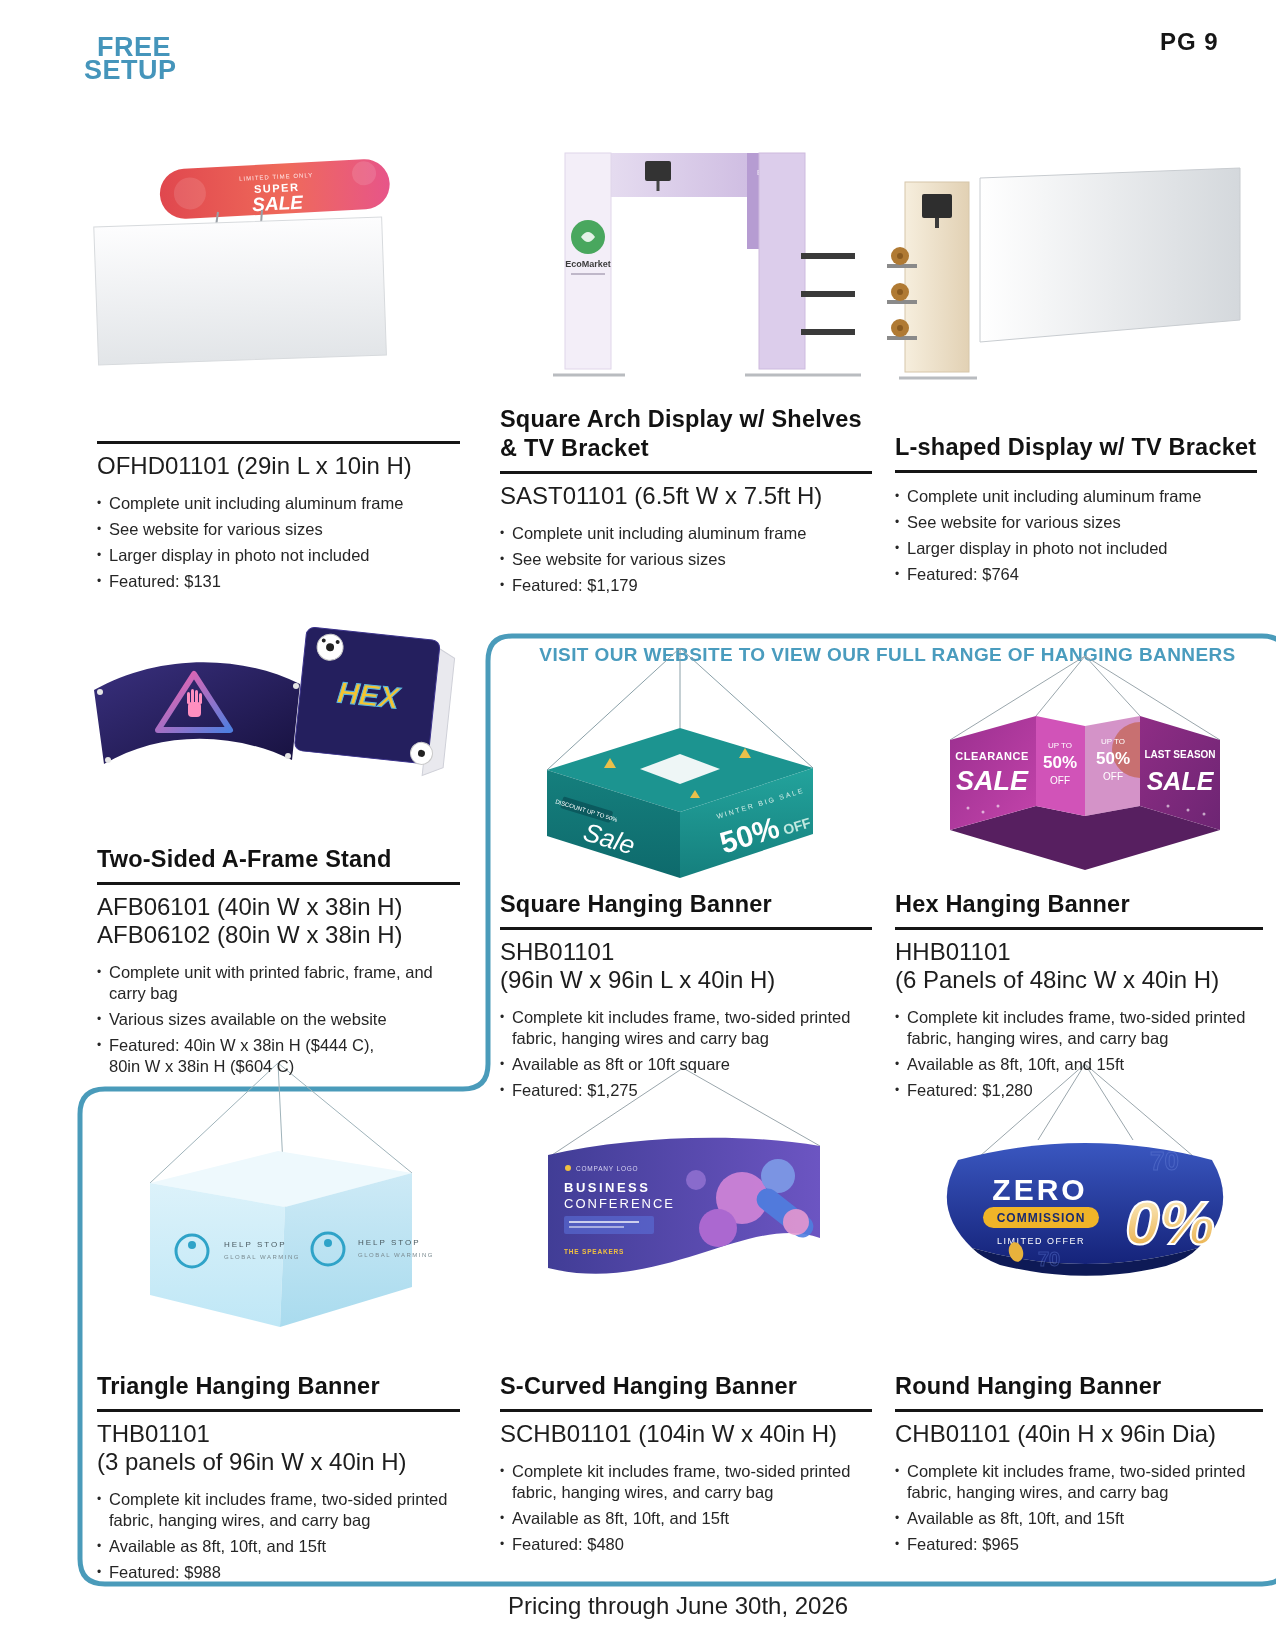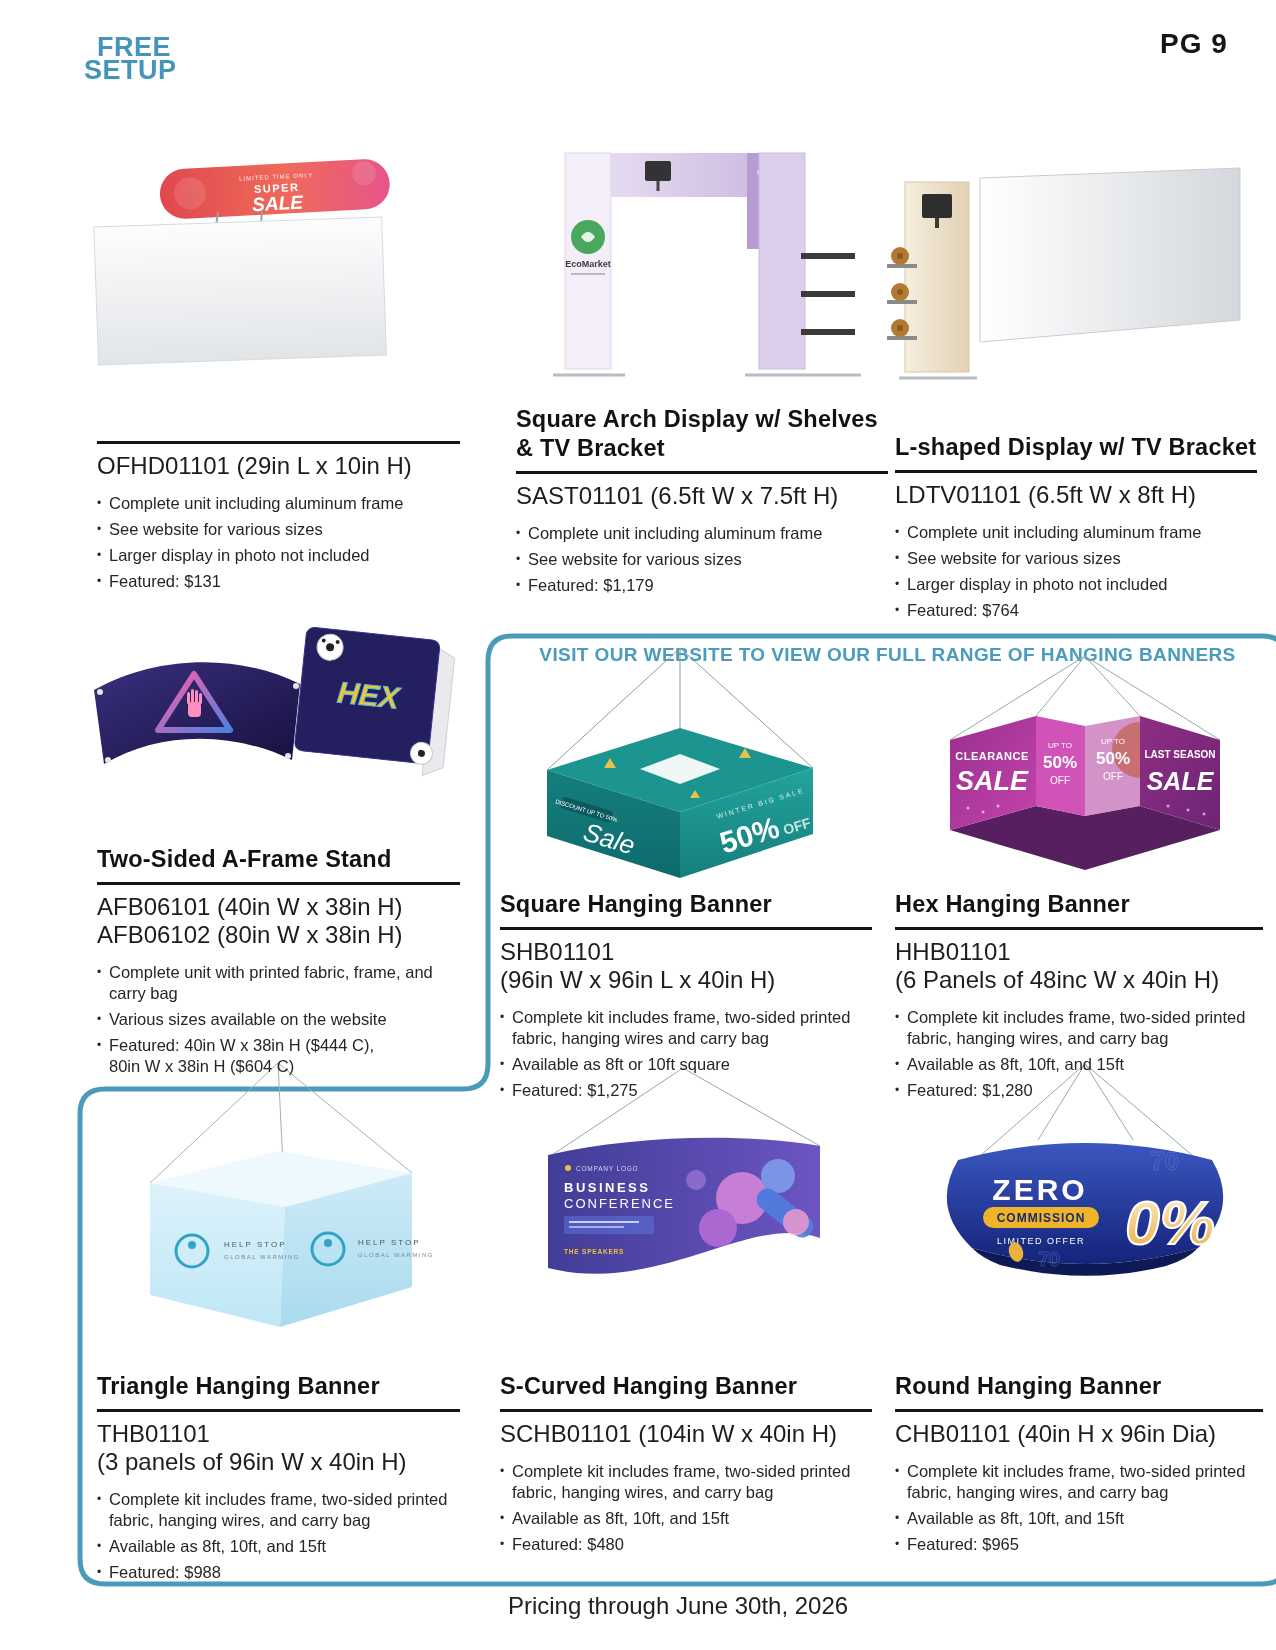--- a/index.html
+++ b/index.html
@@ -1,21 +1,21 @@
 <!DOCTYPE html>
 <html><head>
 <meta charset="utf-8">
 <style>
   html,body{margin:0;padding:0;background:#fff;font-family:"Liberation Sans",sans-serif;}
   .page{position:relative;width:1276px;height:1650px;background:#ffffff;overflow:hidden;margin-left:40px;}
   .abs{position:absolute;}
   
   .logo{position:absolute;left:44px;top:36px;color:#4595BB;font-weight:bold;line-height:23px;font-size:27px;letter-spacing:.5px;}
   .logo .l1{margin-left:13px;}
-  .pgnum{position:absolute;left:1120px;top:28px;font-size:28px;font-weight:600;letter-spacing:1px;color:#161616;}
+  .pgnum{position:absolute;left:1120px;top:28px;font-size:24px;font-weight:600;letter-spacing:1px;color:#161616;}
   
   .ptext{position:absolute;}
   .ptitle{font-size:23.5px;font-weight:bold;color:#121212;line-height:29px;letter-spacing:.2px;}
   .rule{height:3px;background:#151515;margin-top:8px;}
   .models{margin-top:8px;}
   .models div{font-size:24px;color:#1d1d1d;line-height:28px;}
   .bullets{margin:13px 0 0;padding:0;list-style:none;font-size:16.5px;color:#262626;}
   .bullets li{position:relative;padding-left:12px;margin-bottom:5px;line-height:21px;white-space:pre-line;}
   .bullets li::before{content:"•";position:absolute;left:0;top:0;font-size:12px;color:#262626;}
   
@@ -348,41 +348,37 @@
       <div></div>
     </div>
     <ul class="bullets">
       <li>Complete unit including aluminum frame</li>
       <li>See website for various sizes</li>
       <li>Larger display in photo not included</li>
       <li>Featured: $131</li>
     </ul>
   </div>
 
-  <div class="ptext" style="left:476px;top:405px;width:372px">
+  <div class="ptext" style="left:460px;top:405px;width:372px">
     <div class="ptitle">Square Arch Display w/ Shelves &amp; TV Bracket</div>
     <div class="rule"></div>
     <div class="models">
       <div>SAST01101 (6.5ft W x 7.5ft H)</div>
       <div></div>
     </div>
     <ul class="bullets">
       <li>Complete unit including aluminum frame</li>
       <li>See website for various sizes</li>
       <li>Featured: $1,179</li>
     </ul>
   </div>
 
   <div class="ptext" style="left:855px;top:433px;width:362px">
     <div class="ptitle">L-shaped Display w/ TV Bracket</div>
     <div class="rule"></div>
-    <div class="models">
-      <div>LDTV01101 (6.5ft W x 8ft H)</div>
-      <div></div>
-    </div>
     <ul class="bullets">
       <li>Complete unit including aluminum frame</li>
       <li>See website for various sizes</li>
       <li>Larger display in photo not included</li>
       <li>Featured: $764</li>
     </ul>
   </div>
 
   <div class="ptext" style="left:57px;top:845px;width:363px">
     <div class="ptitle">Two-Sided A-Frame Stand</div>

